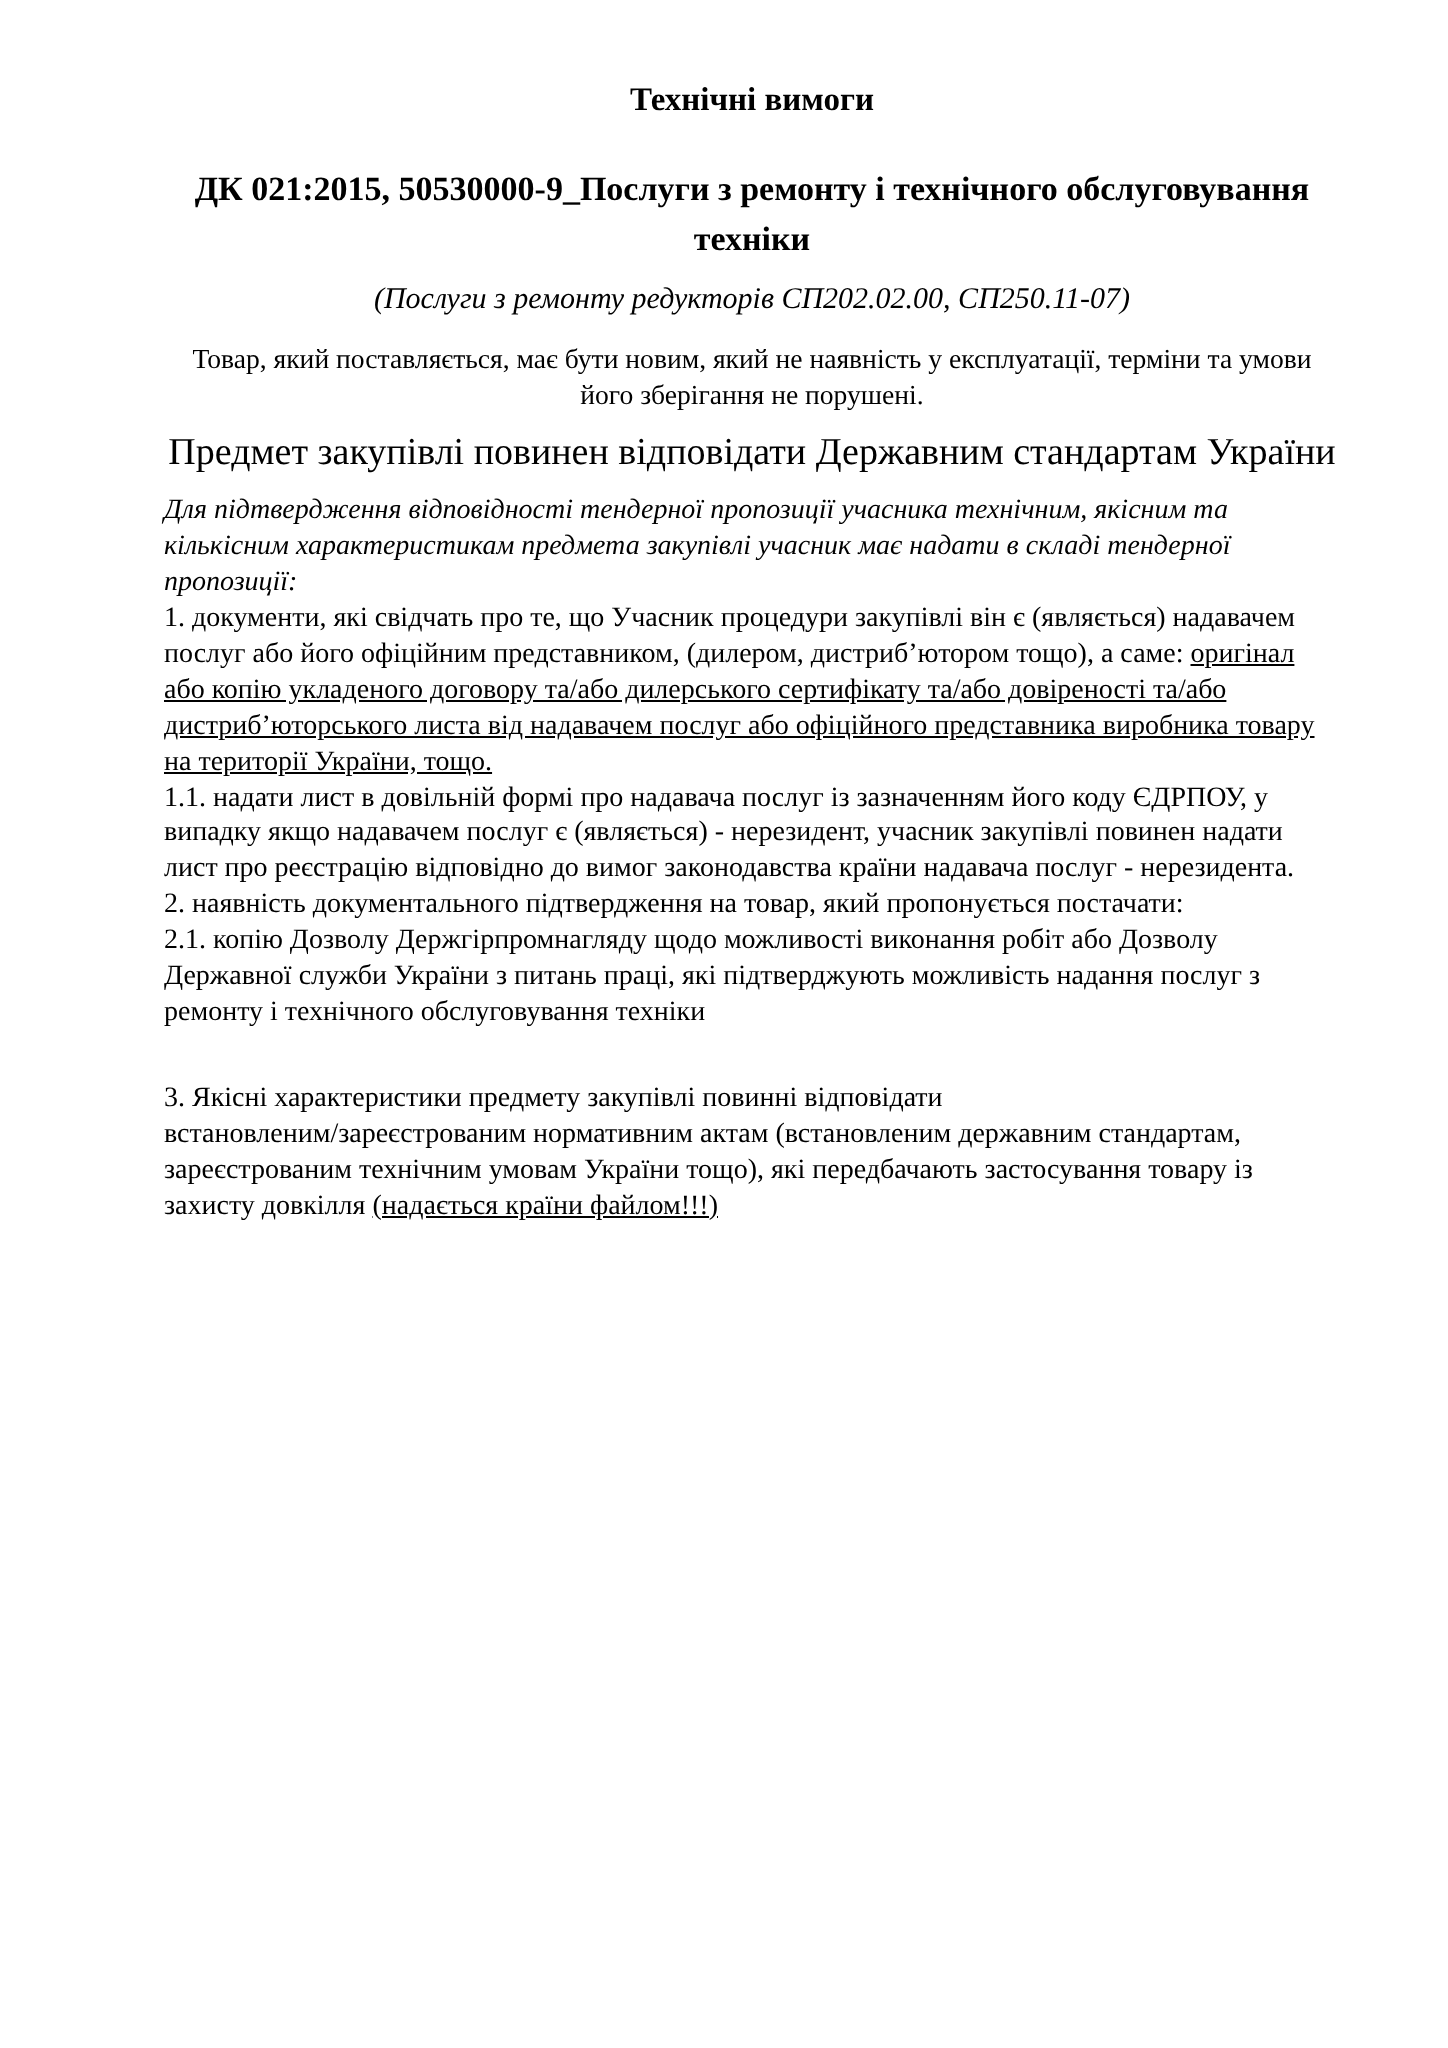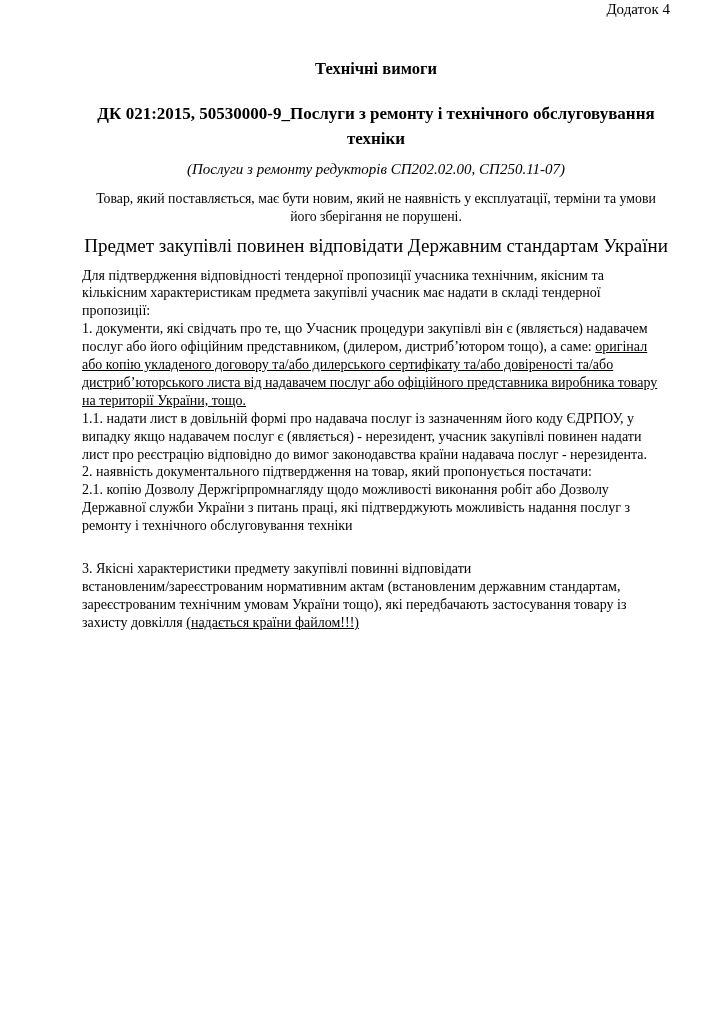--- a/index.html
+++ b/index.html
@@ -70,38 +70,38 @@
     line-height: 1.3;
   }
   .body-par {
     text-align: left;
   }
   .bold {
     font-weight: bold;
   }
   .intro-par {
     margin-top: 8px !important;
+    font-style: italic;
   }
   .underline {
     text-decoration: underline;
   }
   .block {
     display: block;
   }
   .item3 {
     margin-top: 25px !important;
   }
 </style>
 </head>
 <body>
 
 <div class="page">
   <div class="content">
 
-    <p class="appendix">Додаток 4</p>
 
     <h1 class="doc-title">Технічні вимоги</h1>
 
     <h2 class="code-heading">ДК 021:2015, 50530000-9_Послуги з ремонту і технічного обслуговування техніки</h2>
 
     <p class="service-note">(Послуги з ремонту редукторів СП202.02.00, СП250.11-07)</p>
 
     <p class="center-par">Товар, який поставляється, має бути новим, який не наявність у експлуатації, терміни та умови його зберігання не порушені.</p>
 
     <p class="standards-par">Предмет закупівлі повинен відповідати Державним стандартам України</p>

